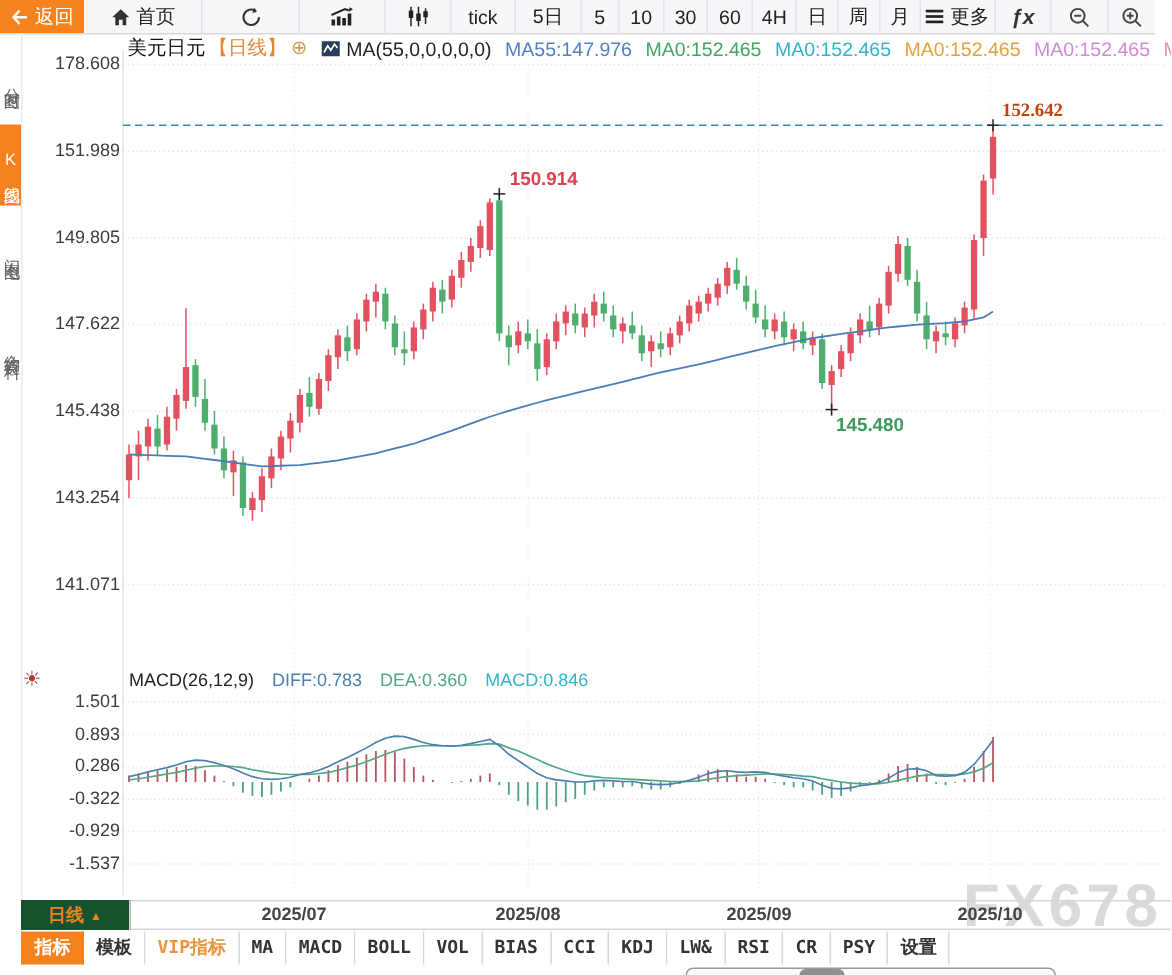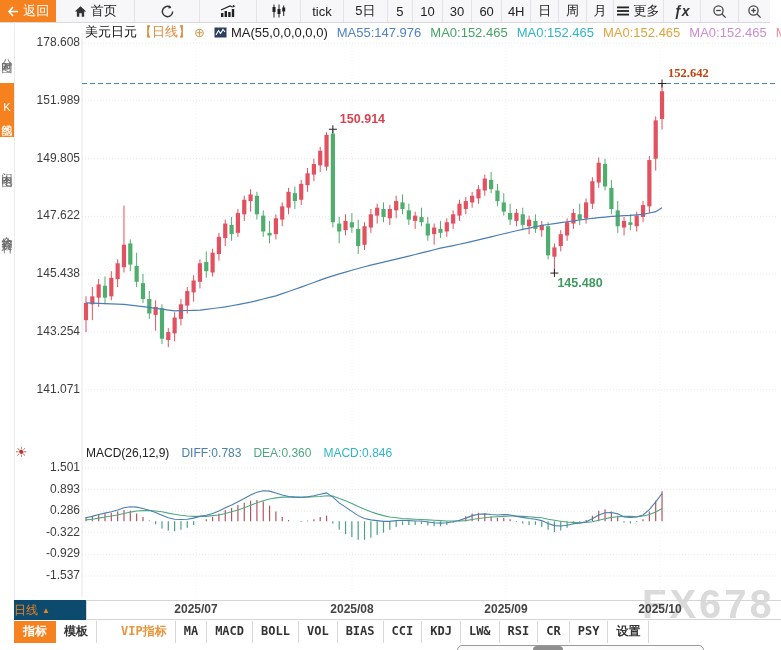--- a/index.html
+++ b/index.html
@@ -34,30 +34,30 @@
   
   .ann{position:absolute;font-size:12.5px;font-weight:bold;z-index:2;white-space:nowrap;}
   
   .watermark{position:absolute;left:642px;top:582px;font-size:40px;font-weight:bold;color:#dadada;
              letter-spacing:3px;z-index:1;}
   
   .xaxis-row{position:absolute;left:14px;top:600px;width:767px;height:20px;
              border-top:1px solid #d5d5d5;border-bottom:1px solid #d5d5d5;box-sizing:border-box;z-index:2;}
   .monthlab{position:absolute;top:602px;width:70px;text-align:center;font-size:12px;font-weight:bold;color:#444;z-index:3;}
   .period-box{position:absolute;left:14px;top:600px;width:73px;height:20px;display:flex;align-items:center;
-              justify-content:flex-start;gap:4px;border-right:1px solid #d5d5d5;box-sizing:border-box;
-              color:#f5821f;font-size:12px;font-weight:normal;z-index:3;cursor:pointer;background:#0c4a6e;}
+              justify-content:center;gap:4px;border-right:1px solid #d5d5d5;box-sizing:border-box;
+              color:#f5821f;font-size:12px;font-weight:bold;z-index:3;cursor:pointer;background:#14532d;}
   .tri{font-size:8px;color:#f5821f;}
   
   .tabbar{position:absolute;left:14px;top:621px;height:22px;display:flex;z-index:3;
           font-family:"DejaVu Sans Mono","DejaVu Sans",monospace;font-size:12px;}
   .tab{padding:0 8px;line-height:21px;border-right:1px solid #d8d8d8;color:#333;cursor:pointer;background:#fff;font-weight:bold;}
   .tab:first-child{border-left:1px solid #d8d8d8;}
   .tab.active{background:#f5821f;color:#fff;border-color:#f5821f;}
-  .tab.vip{color:#e8953c;margin-left:16px;}
+  .tab.vip{color:#e8953c;}
   
   .hscroll{position:absolute;left:457px;top:645px;width:245px;height:9px;border:1px solid #9a9a9a;
            border-radius:5px;background:#fbfbfb;z-index:3;}
   .hscroll .thumb{position:absolute;left:75px;top:0;width:30px;height:100%;background:#8f8f8f;border-radius:4px;}
   svg.canvas{position:absolute;left:0;top:0;z-index:1;}
   .icon{display:inline-flex;align-items:center;}
 </style>
 </head>
 <body>
 

